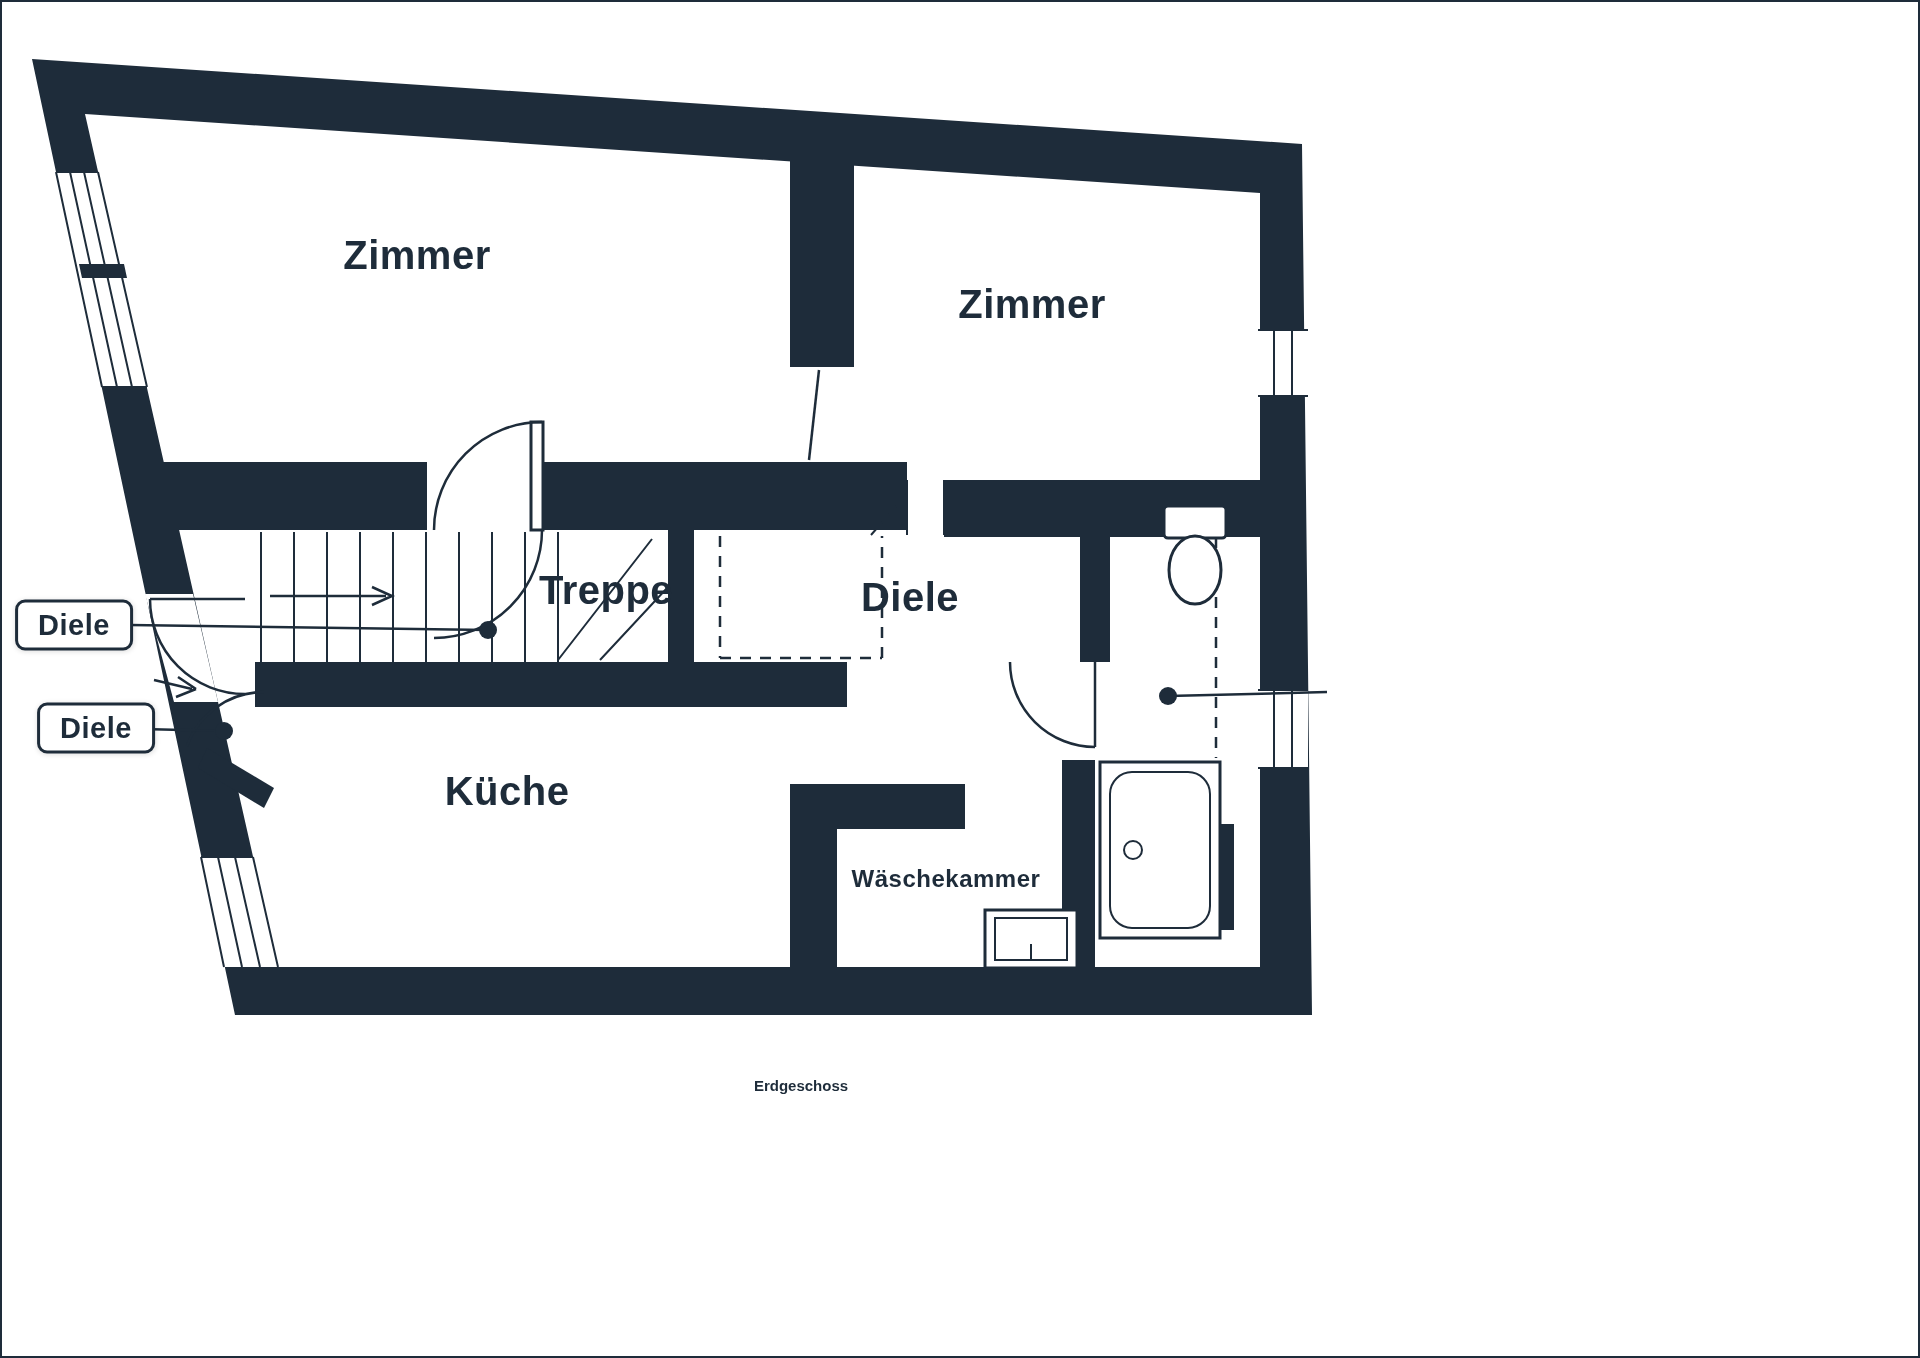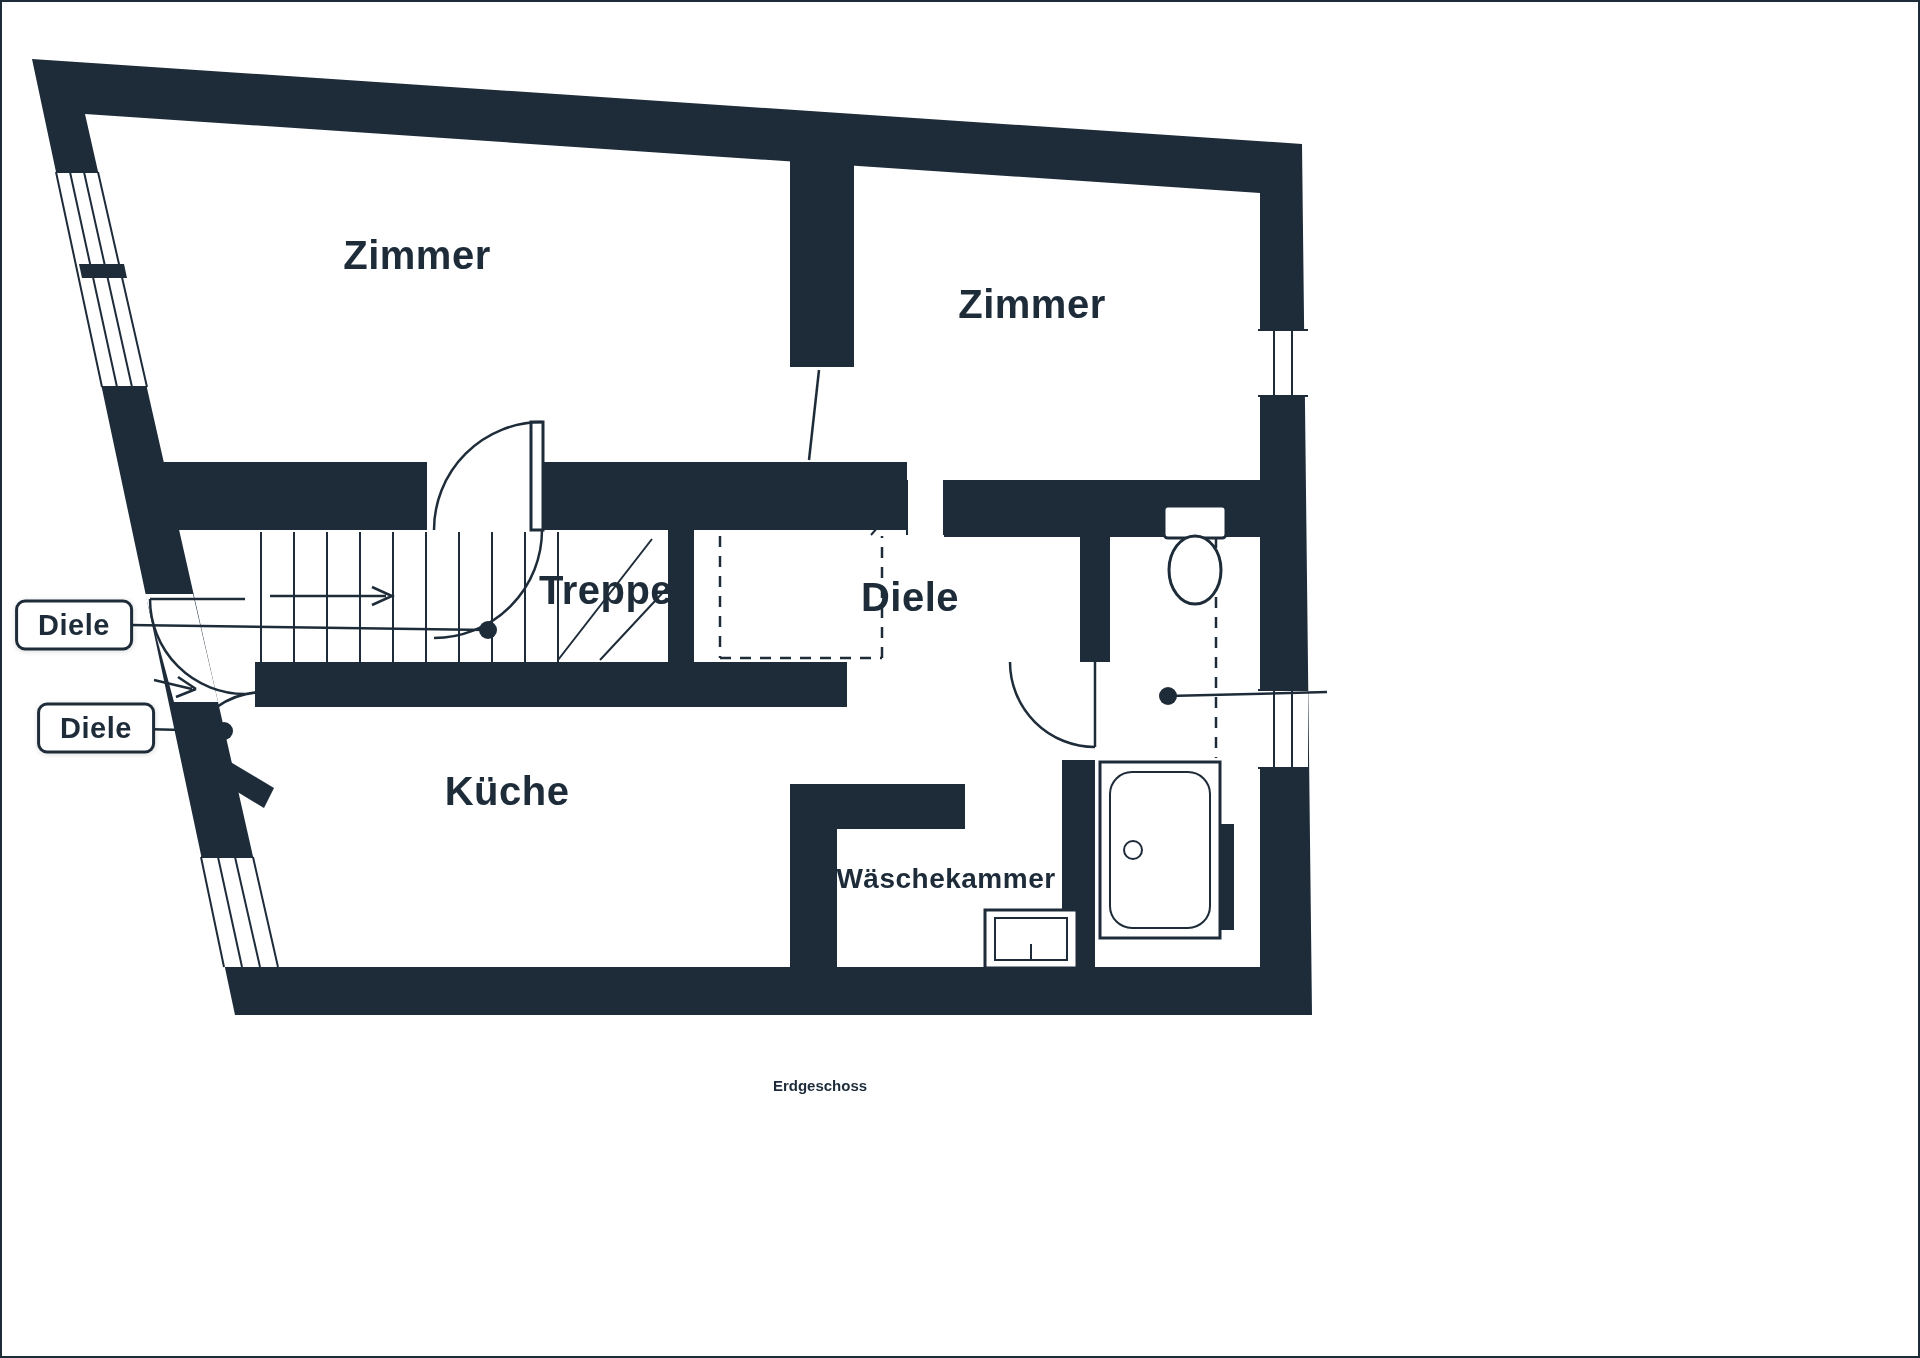--- a/index.html
+++ b/index.html
@@ -20,21 +20,21 @@
   .fixture2{ fill:none;    stroke:var(--ink); stroke-width:2; }
   .dash { stroke:var(--ink); fill:none; stroke-width:2.5; stroke-dasharray:11 9; }
   .dot { fill:var(--ink); stroke:none; }
 
   
   .room-label {
     position:absolute; transform:translate(-50%,-50%);
     font-weight:bold; font-size:40px; letter-spacing:.5px;
     white-space:nowrap; color:var(--ink);
   }
-  .room-label.small { font-size:28px; }
+  .room-label.small { font-size:24px; }
   .callout {
     position:absolute; transform:translate(-50%,-50%);
     background:#ffffff; border:3px solid var(--ink); border-radius:10px;
     padding:6px 20px; font-weight:bold; font-size:29px; letter-spacing:.5px;
     white-space:nowrap; color:var(--ink); box-shadow:0 1px 5px rgba(0,0,0,.12);
   }
   .caption {
     position:absolute; transform:translate(-50%,-50%);
     font-weight:bold; font-size:15px; color:var(--ink); white-space:nowrap;
   }
@@ -151,15 +151,15 @@
 
   <div class="room-label" style="left:505px; top:789px;">Küche</div>
 
   <div class="room-label small" style="left:944px; top:877px;">Wäschekammer</div>
 
   <div class="callout" style="left:72px; top:623px;">Diele</div>
 
   <div class="callout" style="left:94px; top:726px;">Diele</div>
 
 
-  <div class="caption" style="left:818px; top:1083px;">Erdgeschoss</div>
+  <div class="caption" style="left:799px; top:1083px;">Erdgeschoss</div>
 
 </div>
 
 </body></html>

